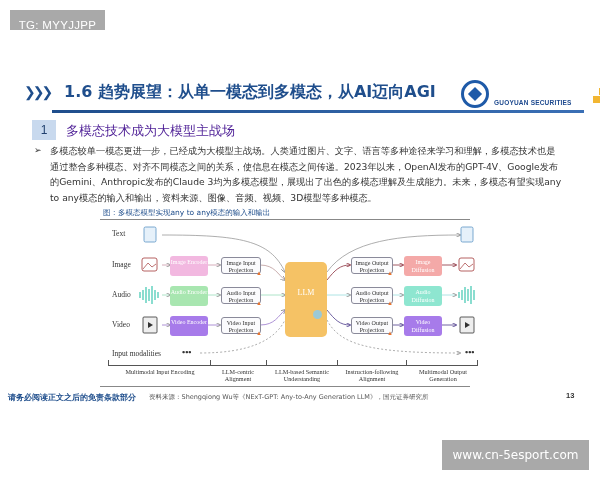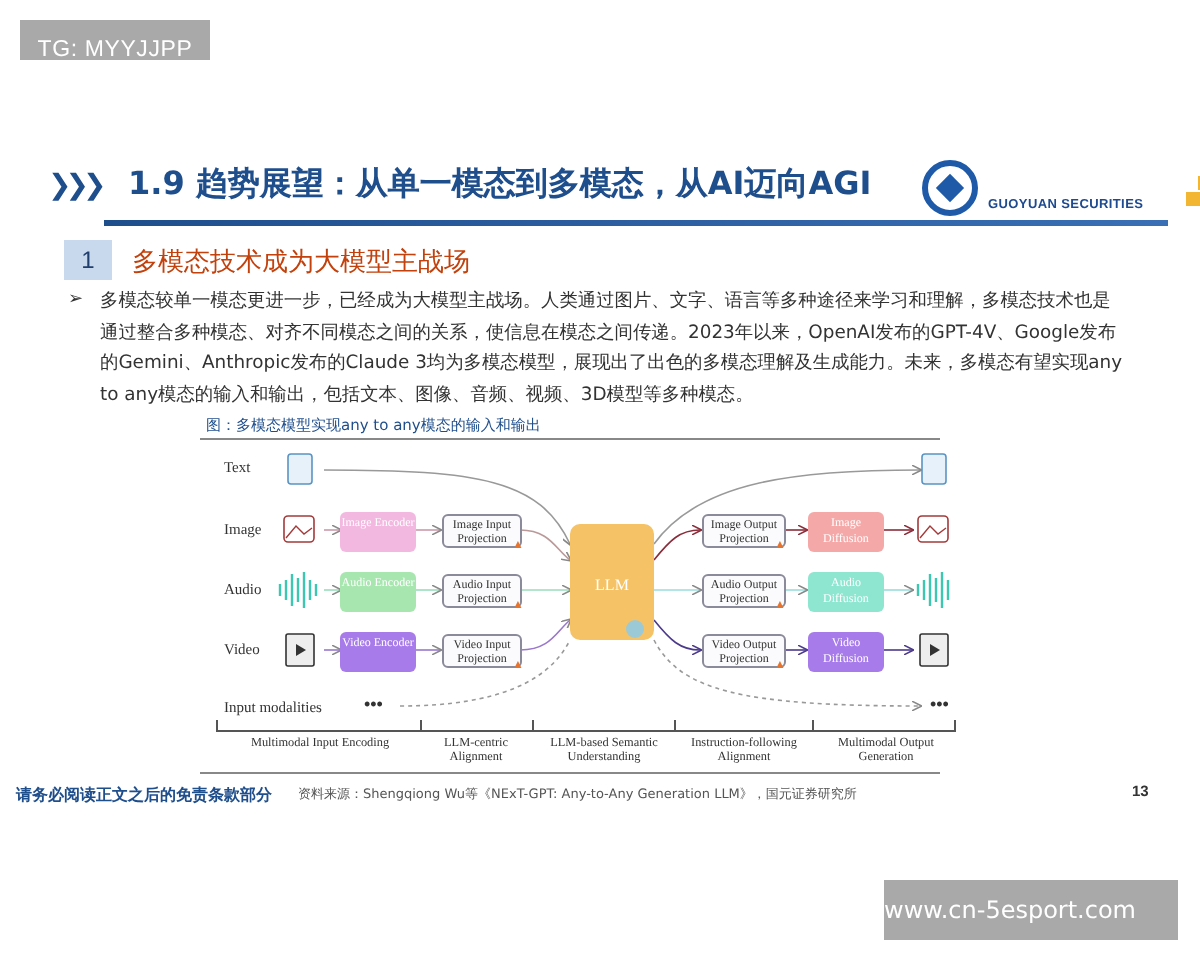--- a/index.html
+++ b/index.html
@@ -7,98 +7,98 @@
   body { position: relative; font-family: "Liberation Sans", "DejaVu Sans", sans-serif; color: #222; }
 
   .watermark-top {
     position: absolute; left: 10px; top: 10px; width: 95px; height: 20px;
     background: #a9a9a9; color: #fff; font-size: 11.5px; line-height: 30px;
     text-align: center; letter-spacing: 0.3px;
   }
   .watermark-bottom {
     position: absolute; left: 442px; top: 440px; width: 147px; height: 30px;
     background: #a9a9a9; color: #fff; font-size: 12px; line-height: 30px;
-    font-family: "DejaVu Sans", sans-serif;
+    text-align: center; font-family: "DejaVu Sans", sans-serif;
   }
 
   .header { position: absolute; left: 24px; top: 78px; height: 30px; width: 560px; }
   .chevrons { position: absolute; left: 0; top: 6px; color: #1f4e8c; font-weight: bold; font-size: 14px; letter-spacing: -3px; }
   .page-title {
     position: absolute; left: 40px; top: 4px; font-size: 16px; font-weight: bold;
     color: #1f4e8c; white-space: nowrap; font-family: "DejaVu Sans", sans-serif;
   }
   .logo { position: absolute; left: 437px; top: 0px; width: 150px; height: 34px; }
   .logo-mark { position: absolute; left: 0; top: 2px; width: 28px; height: 28px; border-radius: 50%; border: 3px solid #1e5aa8; }
   .logo-mark::after { content: ""; position: absolute; left: 6px; top: 6px; width: 10px; height: 10px; background: #1e5aa8; transform: rotate(45deg); }
   .logo-cn { position: absolute; left: 32px; top: 0px; font-size: 17px; font-weight: bold; color: #1e4a8f; letter-spacing: 1px; font-family: "DejaVu Sans", sans-serif; }
   .logo-en { position: absolute; left: 33px; top: 21px; font-size: 6.5px; font-weight: bold; color: #1e4a8f; letter-spacing: 0.2px; }
   .logo-squares { position: absolute; left: 130px; top: 2px; width: 22px; height: 30px; }
   .logo-squares span { position: absolute; width: 7px; height: 7px; background: #f2b632; }
 
   .header-rule { position: absolute; left: 52px; top: 110px; width: 532px; height: 3px; background: linear-gradient(90deg, #1f4e8c, #3a6fb5); }
 
   .section { position: absolute; left: 32px; top: 120px; height: 22px; }
   .section-num { position: absolute; left: 0; top: 0; width: 24px; height: 20px; background: #c8d9ee; color: #1f3f6e; font-size: 12px; text-align: center; line-height: 20px; }
-  .section-title { position: absolute; left: 34px; top: 2px; font-size: 13px; color: #c2410c; white-space: nowrap; font-family: "DejaVu Sans", sans-serif; }
+  .section-title { position: absolute; left: 34px; top: 2px; font-size: 13px; color: #4c1d95; white-space: nowrap; font-family: "DejaVu Sans", sans-serif; }
 
   .body-text { position: absolute; left: 34px; top: 143px; width: 528px; font-size: 9.2px; line-height: 15.5px; color: #333; font-family: "DejaVu Sans", sans-serif; }
   .bullet { position: absolute; left: 0; top: 0; color: #333; font-size: 9px; }
   .para { padding-left: 16px; text-indent: 0; }
   .para .lead { }
 
   .fig-caption { position: absolute; left: 103px; top: 208px; font-size: 7.5px; color: #1f4e8c; font-family: "DejaVu Sans", sans-serif; }
   .fig-rule-top { position: absolute; left: 100px; top: 219px; width: 370px; height: 1px; background: #888; }
 
   .diagram { position: absolute; left: 100px; top: 220px; width: 420px; height: 165px; font-family: "Liberation Serif", "DejaVu Serif", serif; }
   .mod-label { position: absolute; font-size: 7.5px; color: #333; }
   .box { position: absolute; border-radius: 3px; font-size: 6px; text-align: center; color: #fff; line-height: 7.5px; padding-top: 3px; }
   .proj { position: absolute; border: 1px solid #8a8a9a; border-radius: 3px; background: #fbfbfd; font-size: 6px; color: #333; text-align: center; line-height: 7px; padding-top: 2px; }
   .fire { position: absolute; font-size: 6px; }
-  .llm { position: absolute; left: 185px; top: 42px; width: 42px; height: 58px; background: #f5c265; border-radius: 5px; color: #fff; font-size: 8px; text-align: center; line-height: 62px; }
+  .llm { position: absolute; left: 185px; top: 42px; width: 42px; height: 75px; background: #f5c265; border-radius: 5px; color: #fff; font-size: 8px; text-align: center; line-height: 62px; }
   .llm-dot { position: absolute; left: 28px; top: 48px; width: 9px; height: 9px; border-radius: 50%; background: #9cc9d6; }
   .dots { position: absolute; font-size: 9px; color: #333; font-weight: bold; }
 
   .stage-bar { position: absolute; left: 108px; top: 365px; width: 370px; height: 1px; background: #555; }
   .stage-tick { position: absolute; top: 360px; width: 1px; height: 6px; background: #555; }
   .stage-label { position: absolute; top: 368px; font-size: 6.2px; text-align: center; color: #333; line-height: 7px; font-family: "Liberation Serif", "DejaVu Serif", serif; }
   .fig-rule-bottom { position: absolute; left: 100px; top: 386px; width: 370px; height: 1px; background: #888; }
 
   .footer-left { position: absolute; left: 8px; top: 392px; font-size: 8px; font-weight: bold; color: #1f4e8c; white-space: nowrap; font-family: "DejaVu Sans", sans-serif; }
   .footer-source { position: absolute; left: 149px; top: 393px; font-size: 6.5px; color: #555; white-space: nowrap; font-family: "DejaVu Sans", sans-serif; }
   .page-num { position: absolute; left: 566px; top: 391px; font-size: 7.5px; color: #333; font-weight: bold; }
 </style>
 </head>
 <body>
 
 <div class="watermark-top">TG: MYYJJPP</div>
 
 <div class="header">
   <span class="chevrons">❯❯❯</span>
-  <span class="page-title">1.9 趋势展望：从单一模态到多模态，从AI迈向AGI</span>
+  <span class="page-title">1.6 趋势展望：从单一模态到多模态，从AI迈向AGI</span>
   <div class="logo">
     <div class="logo-mark"></div>
     <div class="logo-en">GUOYUAN SECURITIES</div>
     <div class="logo-squares">
 
       <span style="left:8px;top:8px;"></span>
       <span style="left:2px;top:16px;"></span>
 
     </div>
   </div>
 </div>
 <div class="header-rule"></div>
 
 <div class="section">
   <div class="section-num">1</div>
   <div class="section-title">多模态技术成为大模型主战场</div>
 </div>
 
 <div class="body-text">
   <span class="bullet">➢</span>
-  <p class="para"><span class="lead">多模态较单一模态更进一步，已经成为大模型主战场</span><span>。人类通过图片、文字、语言等多种途径来学习和理解，多模态技术也是通过整合多种模态、对齐不同模态之间的关系，使信息在模态之间传递。2023年以来，OpenAI发布的GPT-4V、Google发布的Gemini、Anthropic发布的Claude 3均为多模态模型，展现出了出色的多模态理解及生成能力。未来，多模态有望实现any to any模态的输入和输出，包括文本、图像、音频、视频、3D模型等多种模态。</span></p>
+  <p class="para"><span class="lead">多模态较单一模态更进一步，已经成为大模型主战场</span><span>。人类通过图片、文字、语言等多种途径来学习和理解，多模态技术也是通过整合多种模态、对齐不同模态之间的关系，使信息在模态之间传递。2023年以来，OpenAI发布的GPT-4V、Google发布的Gemini、Anthropic发布的Claude 3均为多模态模型，展现出了出色的多模态理解及生成能力。未来，多模态有望实现any to any模态的输入和输出，资料来源、图像、音频、视频、3D模型等多种模态。</span></p>
 </div>
 
 <div class="fig-caption">图：多模态模型实现any to any模态的输入和输出</div>
 <div class="fig-rule-top"></div>
 
 <div class="diagram">
   <svg width="420" height="165" style="position:absolute;left:0;top:0;">
     <defs>
       <marker id="ar" markerWidth="6" markerHeight="6" refX="5" refY="3" orient="auto">
           <path d="M0,0 L6,3 L0,6" fill="none" stroke="#888" stroke-width="1"></path>

